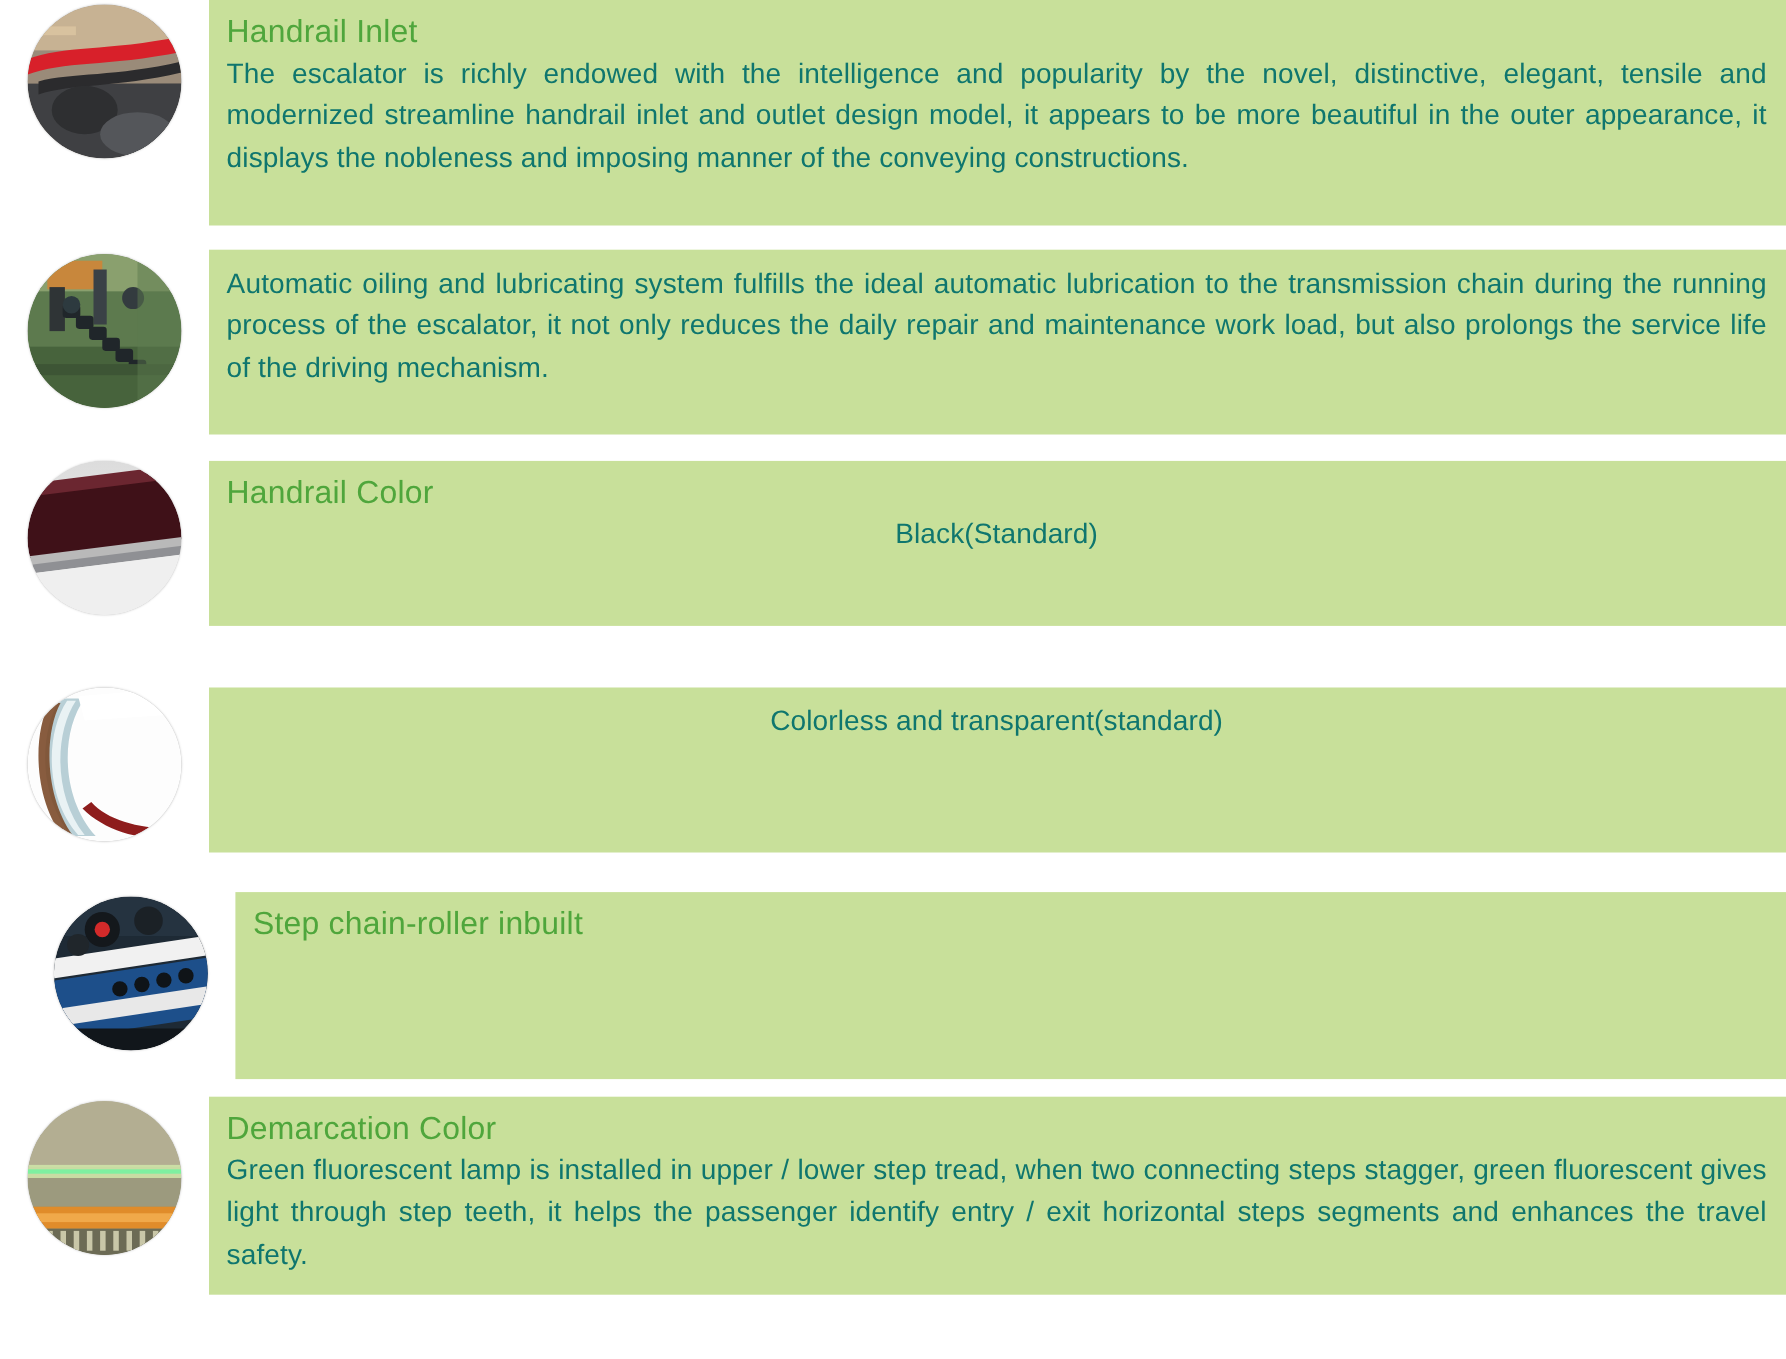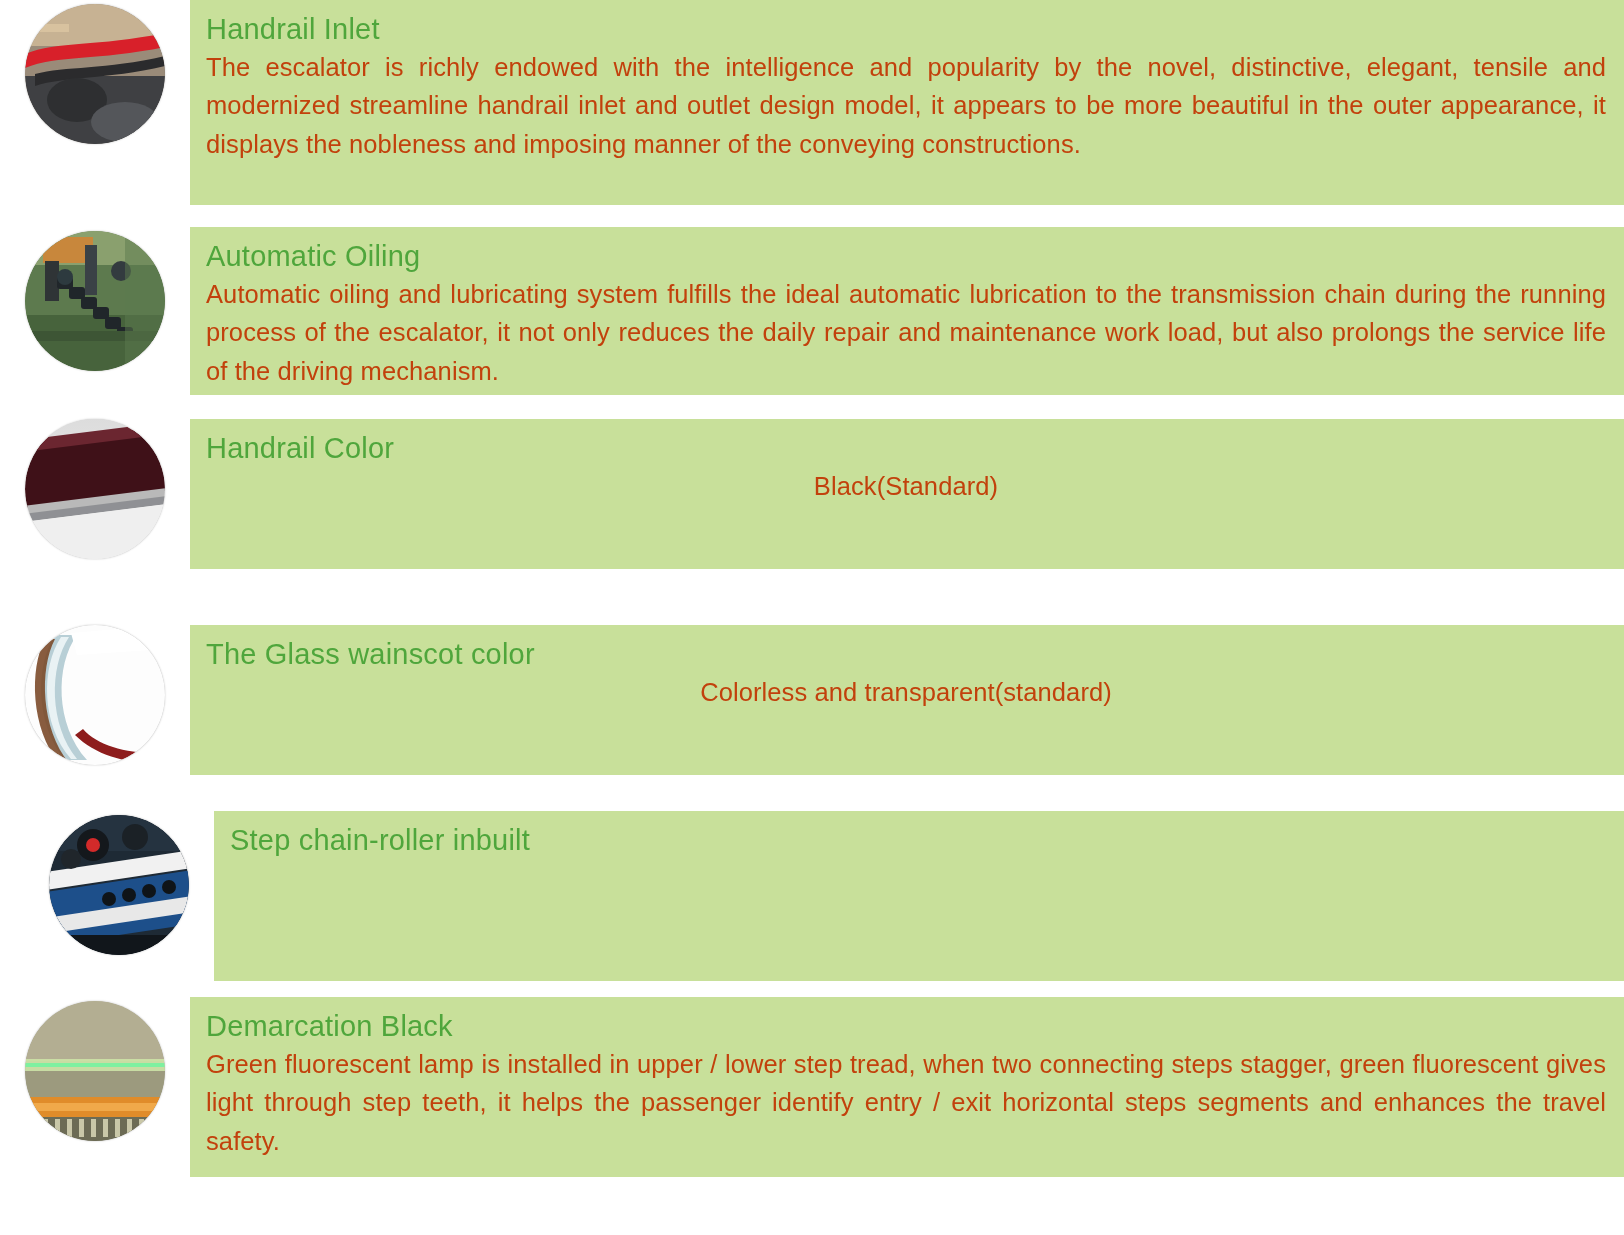--- a/index.html
+++ b/index.html
@@ -53,21 +53,21 @@
     margin: 0 0 2px 0;
     font-size: 29px;
     font-weight: normal;
     color: #4fa63c;
     letter-spacing: 0.2px;
     line-height: 1.18;
   }
   .panel p {
     margin: 0;
     font-size: 25.5px;
-    color: #c2410c;
+    color: #0f766e;
     line-height: 1.50;
     text-align: justify;
     letter-spacing: 0.1px;
   }
   .panel p.short { text-align: center; }
 
   
   .row-0 .panel { height: 205px; }
   .row-1 .panel { height: 168px; margin-top: 0; }
   .row-2 .panel { height: 150px; }
@@ -150,21 +150,20 @@
             </g>
             <circle cx="40" cy="46" r="8" fill="#2d3a3f"></circle>
             <circle cx="96" cy="40" r="10" fill="#333b3f"></circle>
             <rect x="0" y="100" width="140" height="10" fill="#3d5535"></rect>
             <rect x="100" y="0" width="40" height="140" fill="#5b7a4d" opacity="0.5"></rect>
           </g>
         </svg>
       </div>
     </div>
     <div class="panel">
-      <h3>Automatic Oiling</h3>
       <p>Automatic oiling and lubricating system fulfills the ideal automatic lubrication to the transmission chain during the running process of the escalator, it not only reduces the daily repair and maintenance work load, but also prolongs the service life of the driving mechanism.</p>
     </div>
   </div>
 
   <div class="feature-row row-2">
     <div class="thumb-wrap">
       <div class="thumb">
         <svg viewBox="0 0 140 140" xmlns="http://www.w3.org/2000/svg">
           <defs>
             <clipPath id="c2">
@@ -206,21 +205,20 @@
             <path d="M30 10 C 10 40, 10 100, 40 135 L62 135 C 30 100, 30 40, 52 10 Z" fill="#b8cfd6"></path>
             <path d="M36 12 C 16 42, 16 100, 46 134 L52 134 C 24 100, 24 42, 44 12 Z" fill="#e9f2f4"></path>
             <path d="M20 14 C 4 44, 6 104, 34 138 L44 138 C 16 104, 14 44, 30 14 Z" fill="#7b4a2a" opacity="0.9"></path>
             <path d="M50 110 C 70 130, 100 138, 130 138 L130 128 C 100 128, 72 120, 58 104 Z" fill="#8e1d1d"></path>
             <path d="M46 8 L140 0 L140 24 L52 30 Z" fill="#ffffff"></path>
           </g>
         </svg>
       </div>
     </div>
     <div class="panel">
-      <h3>The Glass wainscot color</h3>
       <p class="short">Colorless and transparent(standard)</p>
     </div>
   </div>
 
   <div class="feature-row row-4">
     <div class="thumb-wrap">
       <div class="thumb">
         <svg viewBox="0 0 140 140" xmlns="http://www.w3.org/2000/svg">
           <defs>
             <clipPath id="c4">
@@ -287,18 +285,18 @@
               <rect x="90" y="118" width="5" height="18"></rect>
               <rect x="102" y="118" width="5" height="18"></rect>
               <rect x="114" y="118" width="5" height="18"></rect>
               <rect x="126" y="118" width="5" height="18"></rect>
             </g>
           </g>
         </svg>
       </div>
     </div>
     <div class="panel">
-      <h3>Demarcation Black</h3>
+      <h3>Demarcation Color</h3>
       <p>Green fluorescent lamp is installed in upper / lower step tread, when two connecting steps stagger, green fluorescent gives light through step teeth, it helps the passenger identify entry / exit horizontal steps segments and   enhances the travel safety.</p>
     </div>
   </div>
 
 </div>
 
 </body></html>

